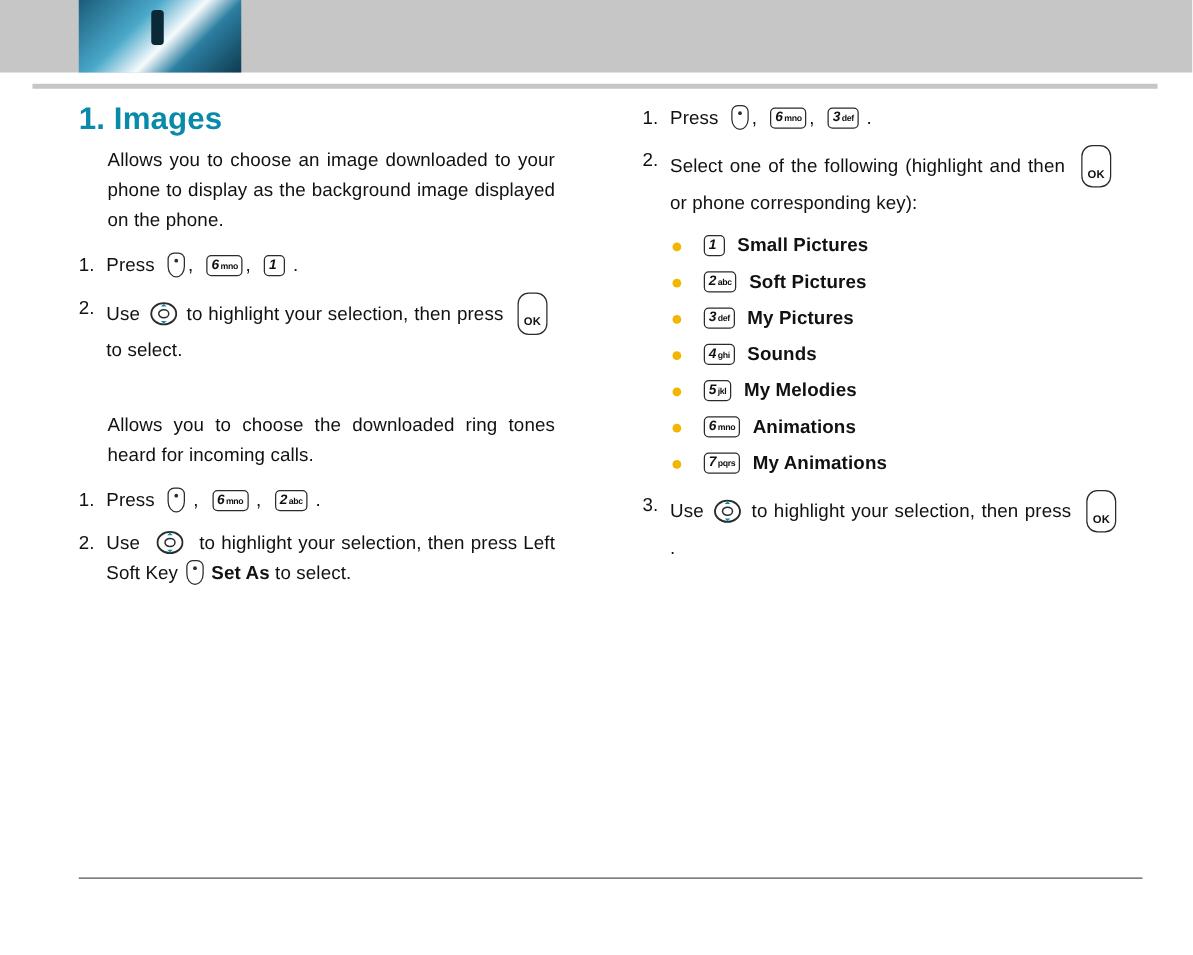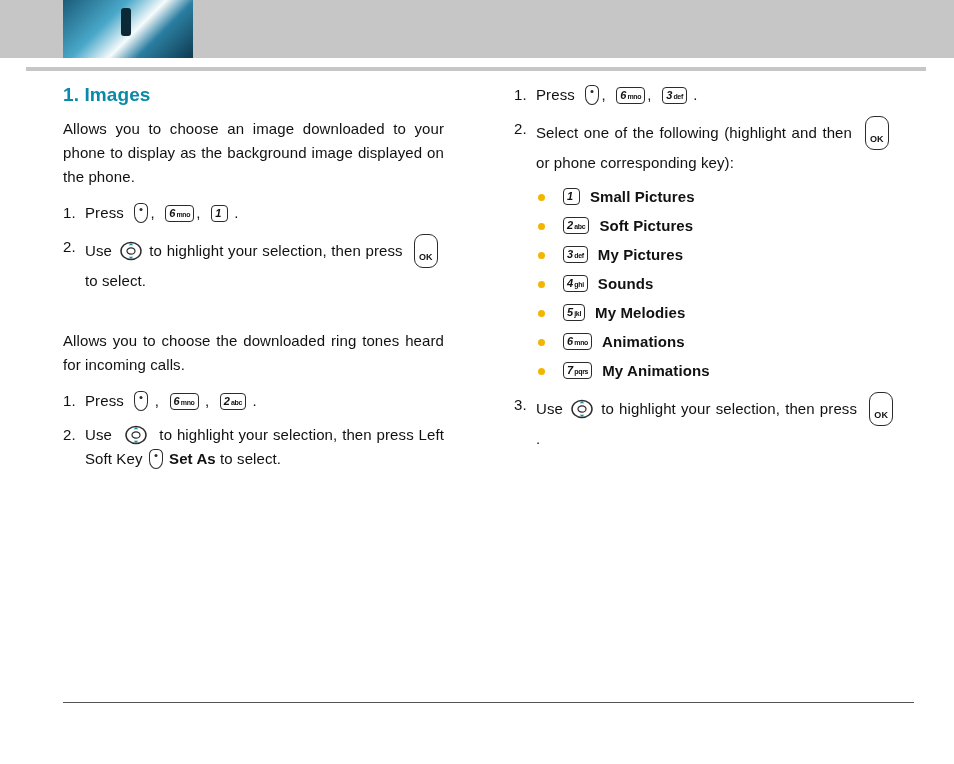--- a/index.html
+++ b/index.html
@@ -4,22 +4,22 @@
 <style>
   * { box-sizing: border-box; margin: 0; padding: 0; }
   html, body { width: 954px; height: 764px; font-family: Arial, Helvetica, sans-serif; background:#fff; }
   .page { position: relative; width: 954px; height: 764px; background:#fff; }
   .top-band { position:absolute; top:0; left:0; right:0; height:58px; background:#c6c6c6; }
   .photo { position:absolute; top:0; left:63px; width:130px; height:58px; background:linear-gradient(135deg,#1a5c7a 0%,#4aa8c9 35%,#f7fbfc 55%,#2b7ea1 70%,#0f3a50 100%); }
   .photo::after{content:"";position:absolute;left:58px;top:8px;width:10px;height:28px;background:#0a2835;border-radius:3px;}
   .rule-top { position:absolute; top:67px; left:26px; right:28px; height:4px; background:#c6c6c6; }
   .columns { position:absolute; top:83px; left:63px; width:832px; display:flex; gap:70px; color:#111; }
   .col { width:382px; font-size:15px; line-height:24px; letter-spacing:0.1px; }
-  h2.sect { color:#0a8aa9; font-weight:700; font-size:19px; margin-bottom:10px; }
-  p.body { text-align:justify; margin-bottom:12px; }
+  h2.sect { color:#0a8aa9; font-weight:700; font-size:25px; margin-bottom:10px; }
+  p.body { text-align:justify; margin-bottom:12px;margin-left:23px; }
   .step { display:flex; margin-bottom:10px; text-align:justify; }
   .step-num { width:22px; flex:none; }
   .step-body { flex:1; }
   .key { display:inline-block; vertical-align:middle; border:1.5px solid #2b2b2b; border-radius:4px; padding:0 3px; height:17px; line-height:14px; font-size:10px; font-weight:700; background:#fff; margin:0 2px; position:relative; top:-1px; }
   .key .big { font-size:11px; font-style:italic; margin-right:1px; }
   .key .sub { font-size:7px; font-weight:700; letter-spacing:-0.3px; }
   .soft { display:inline-block; width:14px; height:20px; border:1.5px solid #2b2b2b; border-radius:6px 6px 8px 8px / 6px 6px 10px 10px; position:relative; vertical-align:middle; margin:0 2px; top:-1px; }
   .soft::after{content:"";position:absolute;left:50%;top:4px;width:3px;height:3px;border-radius:50%;background:#2b2b2b;transform:translateX(-50%);}
   .nav { display:inline-block; width:22px; height:20px; vertical-align:middle; margin:0 3px; position:relative; top:-1px; }
   .nav svg{width:22px;height:20px;display:block;}

